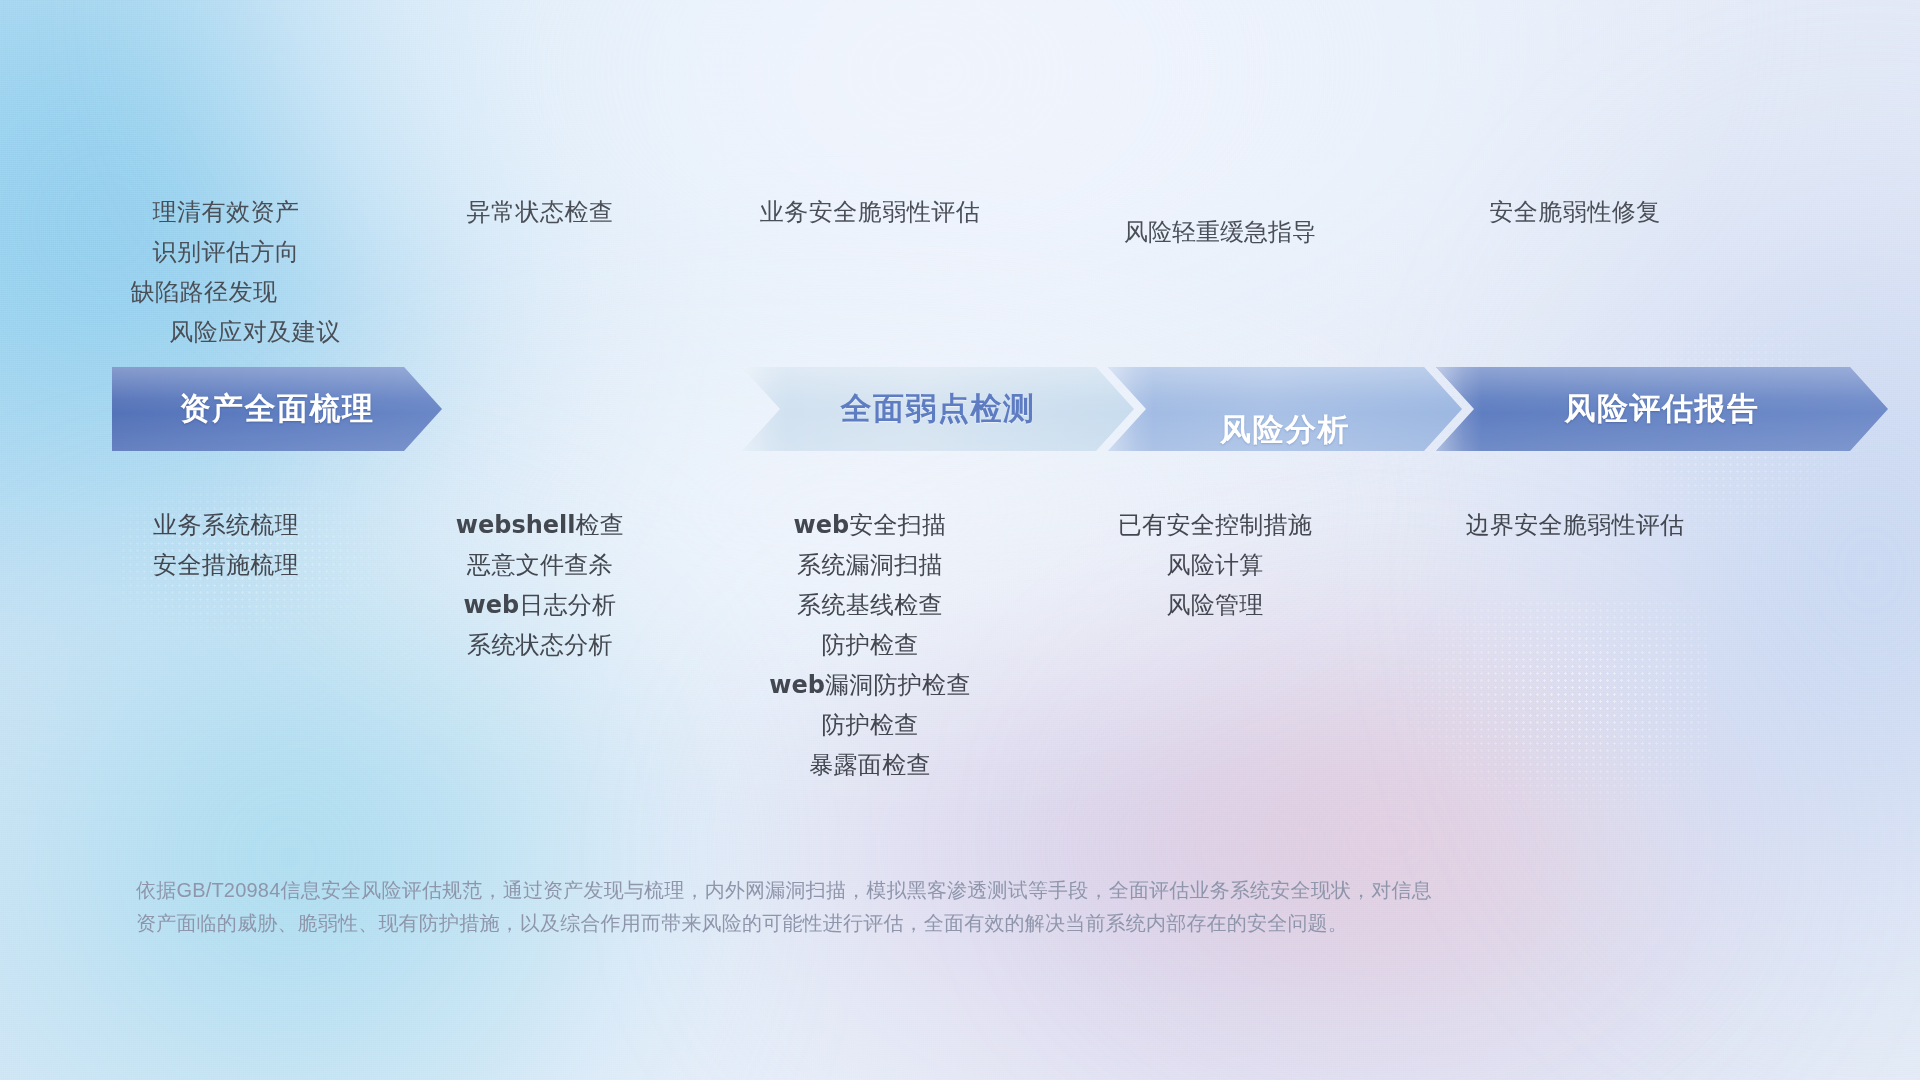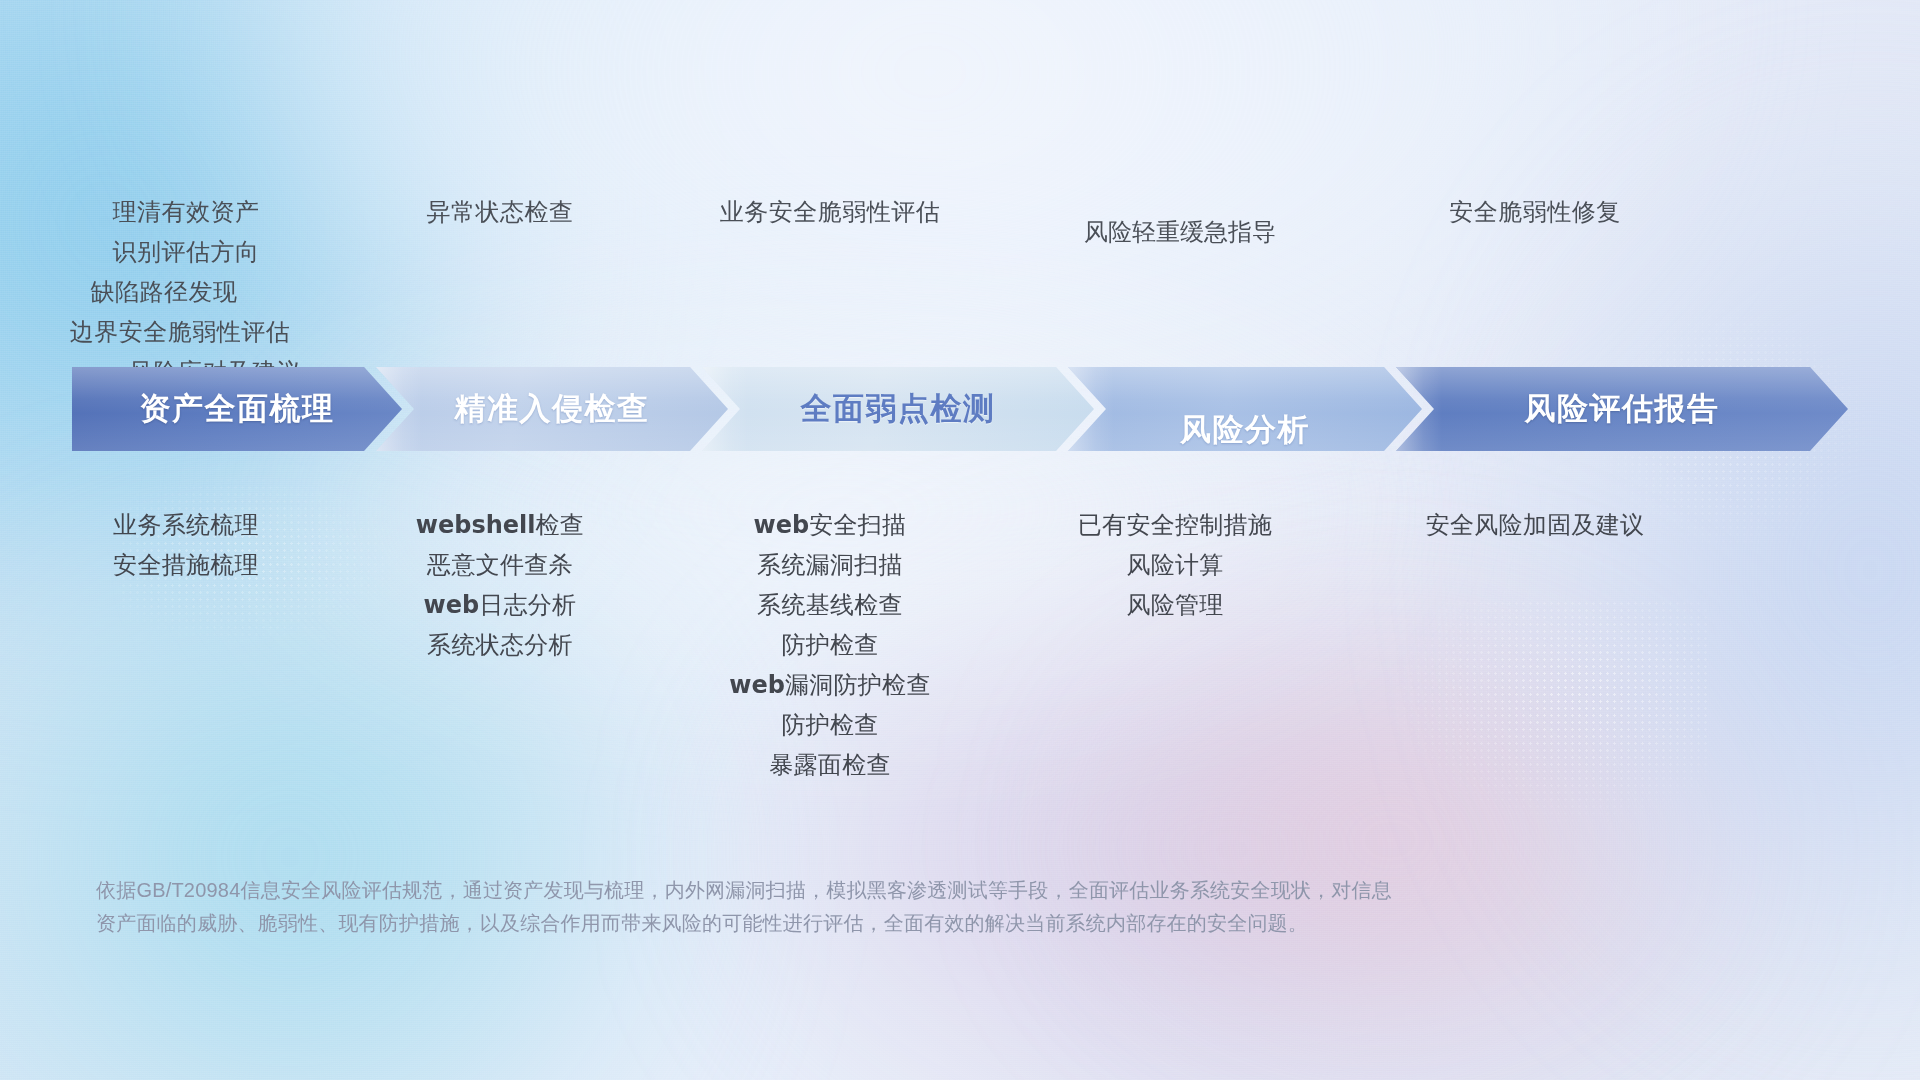--- a/index.html
+++ b/index.html
@@ -96,20 +96,21 @@
          mask-image: radial-gradient(ellipse at 40% 50%, #000 5%, transparent 68%); }
   .dp3 { left: 1580px; top: 300px; width: 300px; height: 260px; opacity: .35;
          -webkit-mask-image: radial-gradient(ellipse at 50% 50%, #000 5%, transparent 70%);
          mask-image: radial-gradient(ellipse at 50% 50%, #000 5%, transparent 70%); }
 
   
   .stage {
     position: absolute;
     inset: 0;
     z-index: 5;
+    margin-left: 40px;
   }
 
   
   .top-row {
     position: absolute;
     left: 0; right: 0;
     display: flex;
   }
   .top-row-1 { top: 192px; }
   .top-row-2 { top: 232px; flex-direction: column; }
@@ -274,33 +275,29 @@
     <div class="col c1">理清有效资产</div>
     <div class="col c2">异常状态检查</div>
     <div class="col c3">业务安全脆弱性评估</div>
     <div class="col c4"></div>
     <div class="col c5">安全脆弱性修复</div>
   </div>
 
   <div class="top-row top-row-2">
     <div class="col c1">识别评估方向</div>
     <div class="col c2">缺陷路径发现</div>
-    <div class="col c3">边界安全脆弱性评估</div>
     <div class="col c4"></div>
     <div class="col c5">风险应对及建议</div>
   </div>
 
   <div class="top-mid">风险轻重缓急指导</div>
 
   <div class="arrow-band">
     <div class="arrow a1 first">
       <span class="arrow-label">资产全面梳理</span>
-    </div>
-    <div class="arrow a2">
-      <span class="arrow-label">精准入侵检查</span>
     </div>
     <div class="arrow a3">
       <span class="arrow-label">全面弱点检测</span>
     </div>
     <div class="arrow a4">
       <span class="arrow-label">风险分析</span>
     </div>
     <div class="arrow a5">
       <span class="arrow-label">风险评估报告</span>
     </div>
@@ -325,21 +322,21 @@
       <div class="bitem"><span class="lat">web</span>漏洞防护检查</div>
       <div class="bitem">防护检查</div>
       <div class="bitem">暴露面检查</div>
     </div>
     <div class="blist c4">
       <div class="bitem">已有安全控制措施</div>
       <div class="bitem">风险计算</div>
       <div class="bitem">风险管理</div>
     </div>
     <div class="blist c5">
-      <div class="bitem">安全风险加固及建议</div>
+      <div class="bitem">边界安全脆弱性评估</div>
     </div>
   </div>
 
   <div class="footer">
     <p>依据GB/T20984信息安全风险评估规范，通过资产发现与梳理，内外网漏洞扫描，模拟黑客渗透测试等手段，全面评估业务系统安全现状，对信息</p>
     <p>资产面临的威胁、脆弱性、现有防护措施，以及综合作用而带来风险的可能性进行评估，全面有效的解决当前系统内部存在的安全问题。</p>
   </div>
 
 </div>
 

